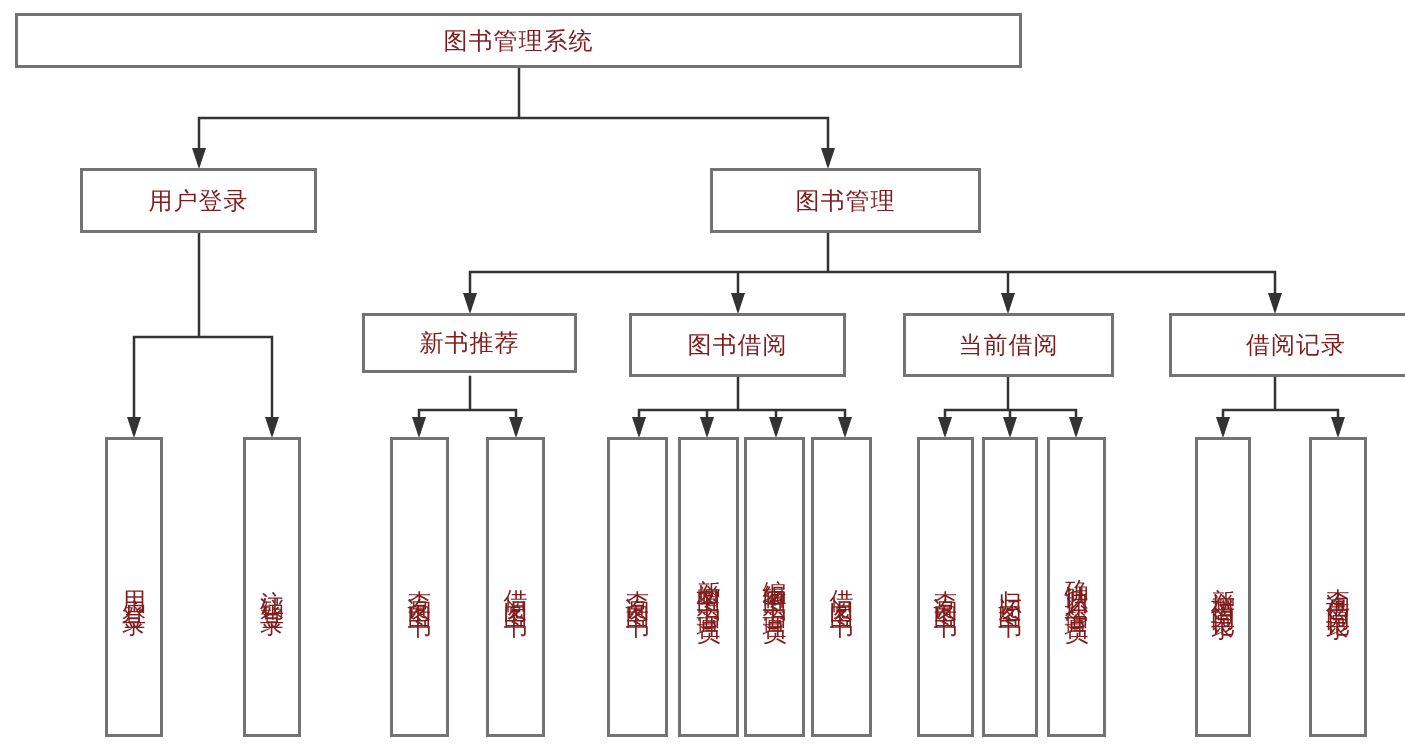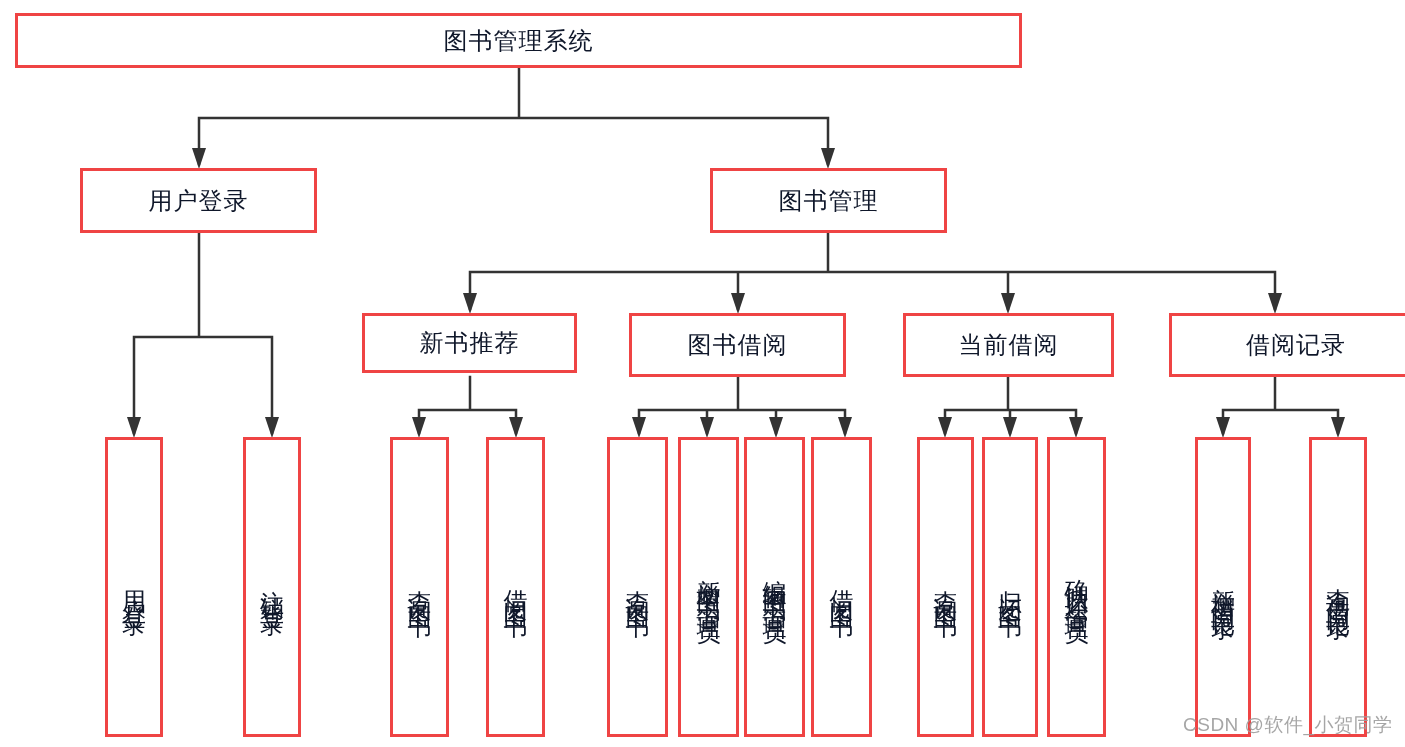--- a/index.html
+++ b/index.html
@@ -17,26 +17,26 @@
   }
   #wires {
     position: absolute;
     left: 0; top: 0;
     width: 1405px;
     height: 747px;
   }
   .node {
     position: absolute;
     box-sizing: border-box;
-    border: 3px solid #ef4444;
+    border: 3px solid #737373;
     background: #ffffff;
     display: flex;
     align-items: center;
     justify-content: center;
-    color: #0f172a;
+    color: #7f1d1d;
     font-size: 24px;
     letter-spacing: 1px;
     white-space: nowrap;
   }
   .leaf {
     top: 437px;
     height: 300px;
   }
   .leaf .vtext {
     writing-mode: vertical-rl;
@@ -44,21 +44,21 @@
     letter-spacing: 8px;
     font-size: 24px;
     line-height: 1;
   }
   .leaf .vtext.tight {
     letter-spacing: 6px;
   }
   
   #n-root     { left: 15px;   top: 13px;  width: 1007px; height: 55px; }
   #n-user     { left: 80px;   top: 168px; width: 237px;  height: 65px; }
-  #n-mgmt     { left: 710px;  top: 168px; width: 237px;  height: 65px; }
+  #n-mgmt     { left: 710px;  top: 168px; width: 271px;  height: 65px; }
   #n-newbook  { left: 362px;  top: 313px; width: 215px;  height: 60px; }
   #n-borrow   { left: 629px;  top: 313px; width: 217px;  height: 64px; }
   #n-current  { left: 903px;  top: 313px; width: 211px;  height: 64px; }
   #n-records  { left: 1169px; top: 313px; width: 254px;  height: 64px; }
   
   #l-1  { left: 105px;  width: 58px; }
   #l-2  { left: 243px;  width: 58px; }
   #l-3  { left: 390px;  width: 59px; }
   #l-4  { left: 486px;  width: 59px; }
   #l-5  { left: 607px;  width: 61px; }
@@ -196,14 +196,13 @@
     <span class="vtext tight">确认归还（管理员）</span>
   </div>
 
   <div class="node leaf" id="l-12">
     <span class="vtext tight">新增借阅记录</span>
   </div>
   <div class="node leaf" id="l-13">
     <span class="vtext tight">查询借阅记录</span>
   </div>
 
-  <div id="watermark">CSDN @软件_小贺同学</div>
 </div>
 
 </body></html>

